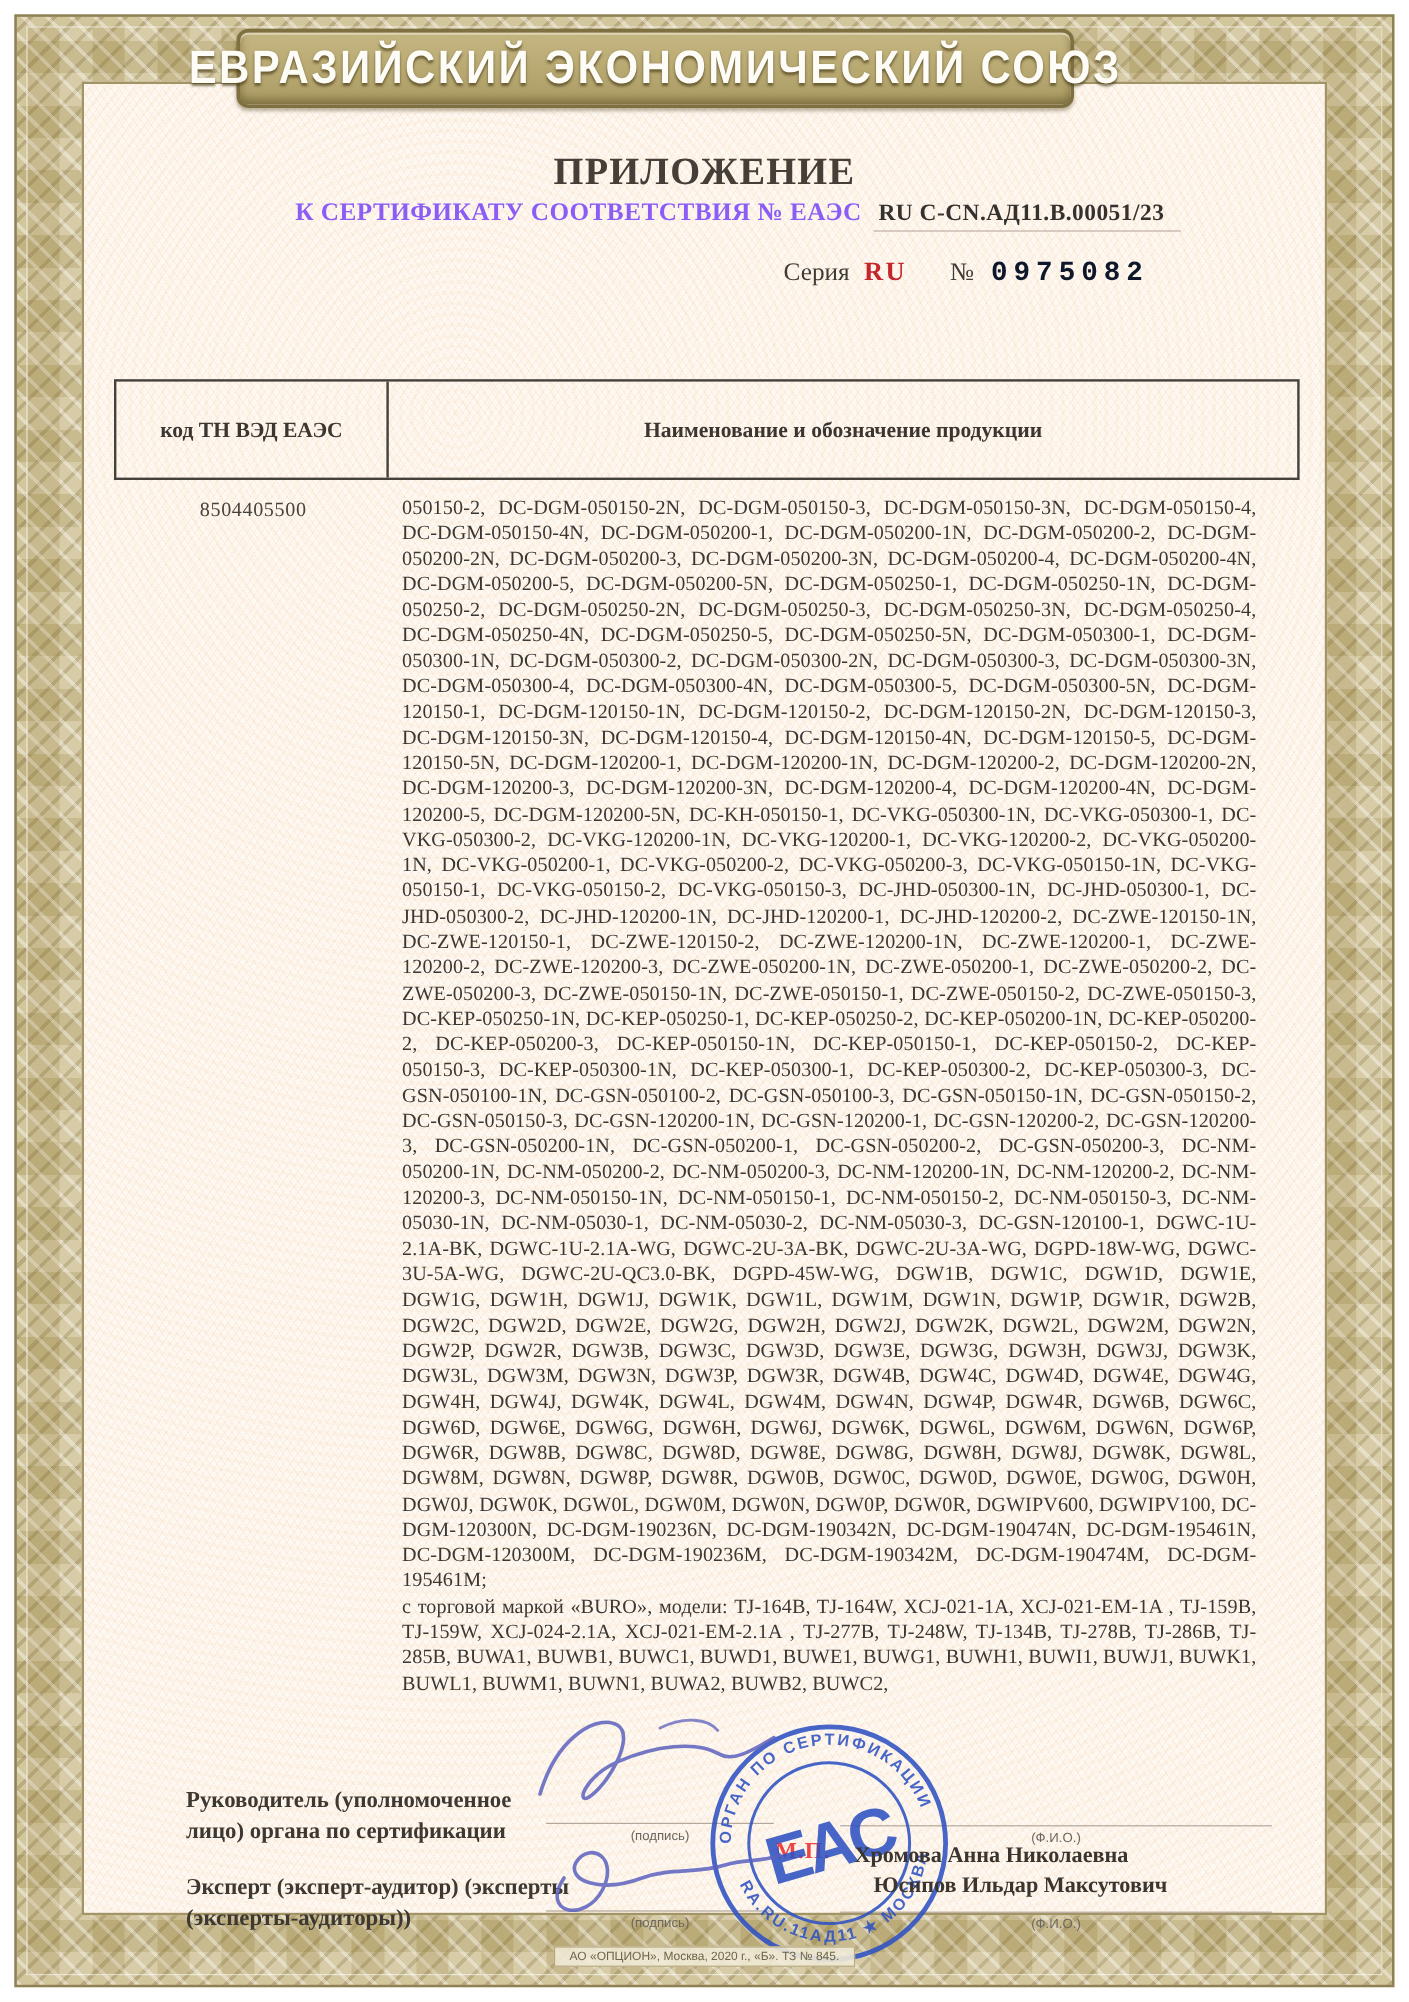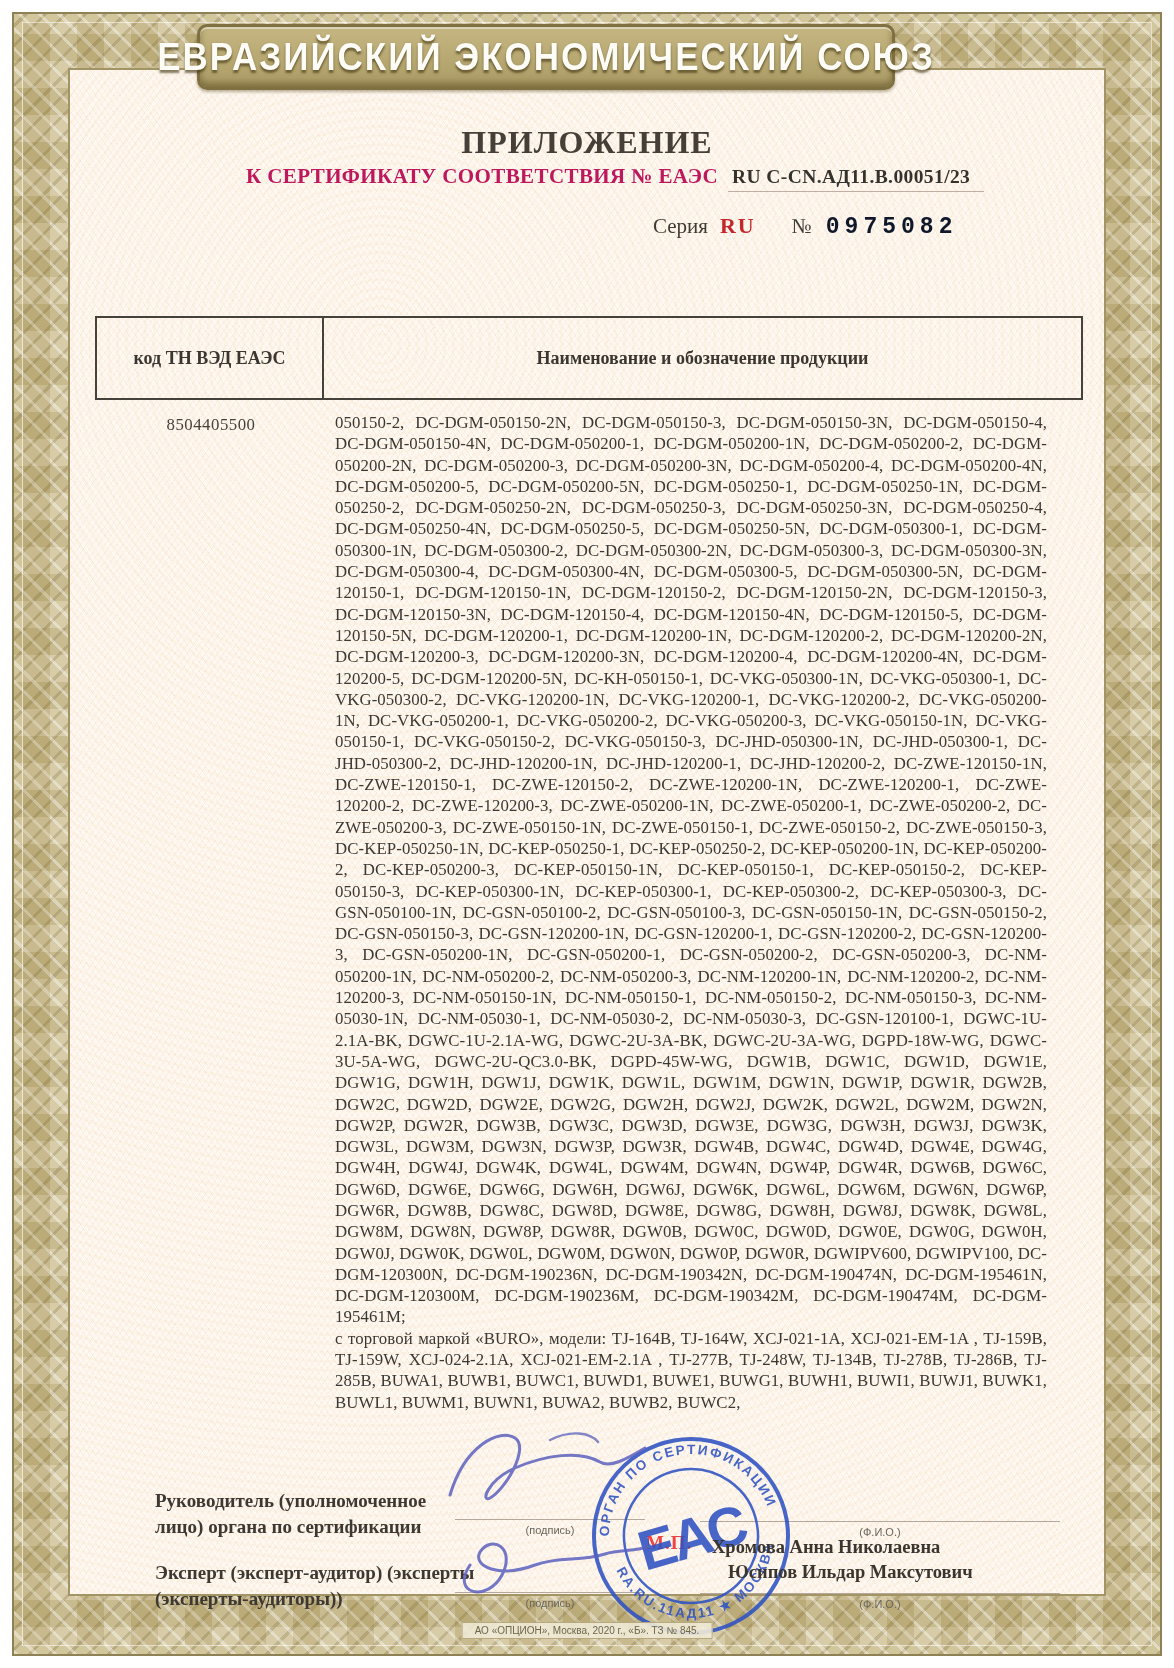--- a/index.html
+++ b/index.html
@@ -46,21 +46,21 @@
     text-shadow:0 2px 2px rgba(70,58,22,.65), 0 0 1px #8a7a45;
     transform:scaleY(1.12);
   }
   .doc-title{
     position:absolute;left:0;right:0;top:110px;z-index:4;text-align:center;
     font-weight:bold;font-size:32px;letter-spacing:1px;color:#453f38;margin-top:14px;
   }
   .subtitle-row{
     position:absolute;left:246px;top:164px;z-index:4;display:flex;align-items:baseline;gap:10px;white-space:nowrap;
   }
-  .subtitle-prefix{font-weight:bold;font-size:21px;color:#be185d;letter-spacing:.4px;}
+  .subtitle-prefix{font-weight:bold;font-size:21px;color:#8b5cf6;letter-spacing:.4px;}
   .cert-number{font-weight:bold;font-size:19.5px;color:#35312c;letter-spacing:.4px;border-bottom:1px solid #c0aea2;padding:0 14px 3px 4px;}
   .series-row{
     position:absolute;left:653px;top:197px;z-index:4;display:flex;align-items:baseline;white-space:nowrap;
   }
   .series-label{font-size:21px;color:#3f3b35;}
   .series-value{font-weight:bold;font-size:22px;letter-spacing:2px;margin-left:12px;}
   .number-sign{font-size:21px;color:#3f3b35;margin-left:36px;}
   .blank-number{font-family:"Liberation Mono",monospace;font-size:23px;font-weight:bold;letter-spacing:5px;margin-left:14px;}
   
   .tbl{

